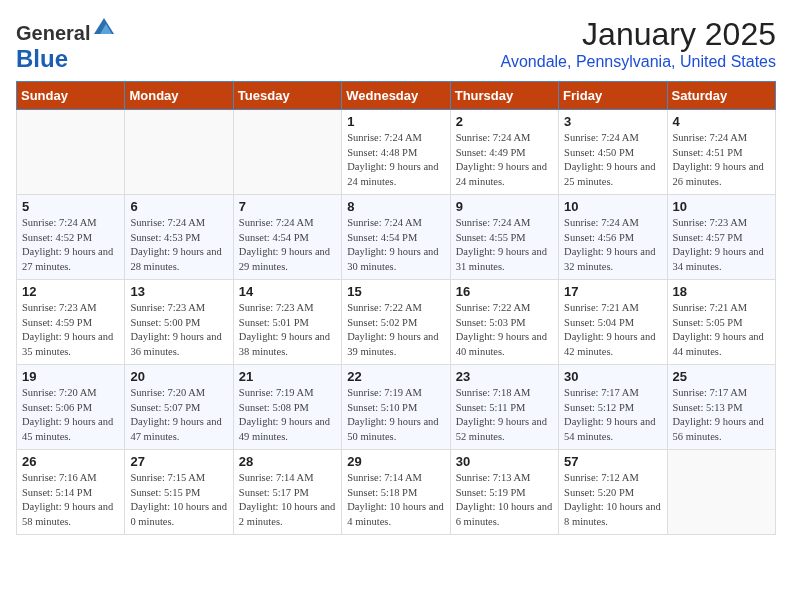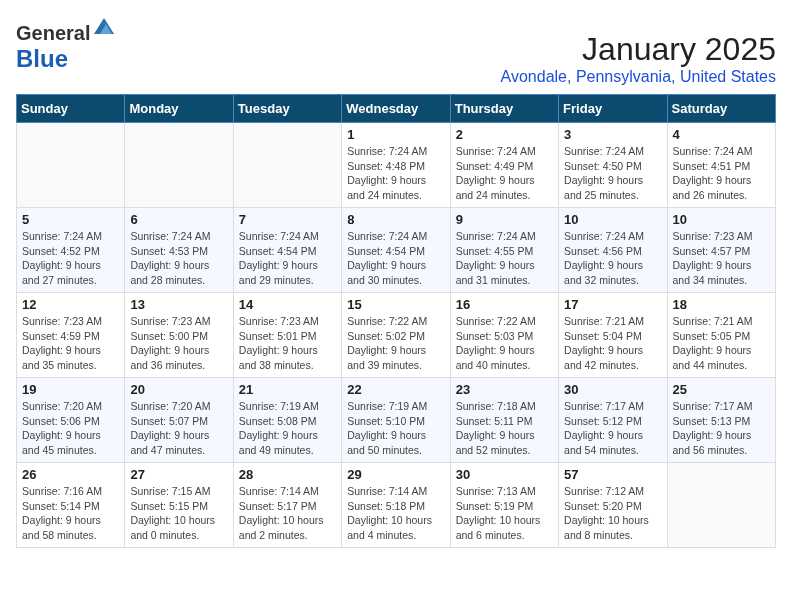--- a/index.html
+++ b/index.html
@@ -41,33 +41,32 @@
       height: 24px;
       margin-left: 2px;
     }
     .title-block {
       text-align: right;
     }
     .month-title {
       font-size: 32px;
       font-weight: normal;
       color: #222;
-      margin-top: 15px;
     }
     .location-title {
       font-size: 16px;
       color: #1d4ed8;
     }
     .calendar {
       width: 100%;
       border-collapse: collapse;
       border: 1px solid #ccc;
     }
     .calendar th {
-      background: #0c4a6e;
+      background: #c2410c;
       color: #fff;
       font-size: 13px;
       font-weight: bold;
       padding: 6px 4px;
       text-align: left;
       border: 1px solid #4a85c0;
     }
     .calendar td {
       vertical-align: top;
       padding: 4px 5px;
@@ -84,20 +83,21 @@
     .day-number {
       font-size: 13px;
       font-weight: bold;
       color: #222;
       margin-bottom: 2px;
     }
     .day-info {
       font-size: 10.5px;
       color: #444;
       line-height: 1.4;
+      font-family: Liberation Serif, serif;
     }
     .empty-cell {
       background: #f9f9f9 !important;
     }
     .week-row td {
       height: 85px;
     }
   </style>
 </head>
 <body>

